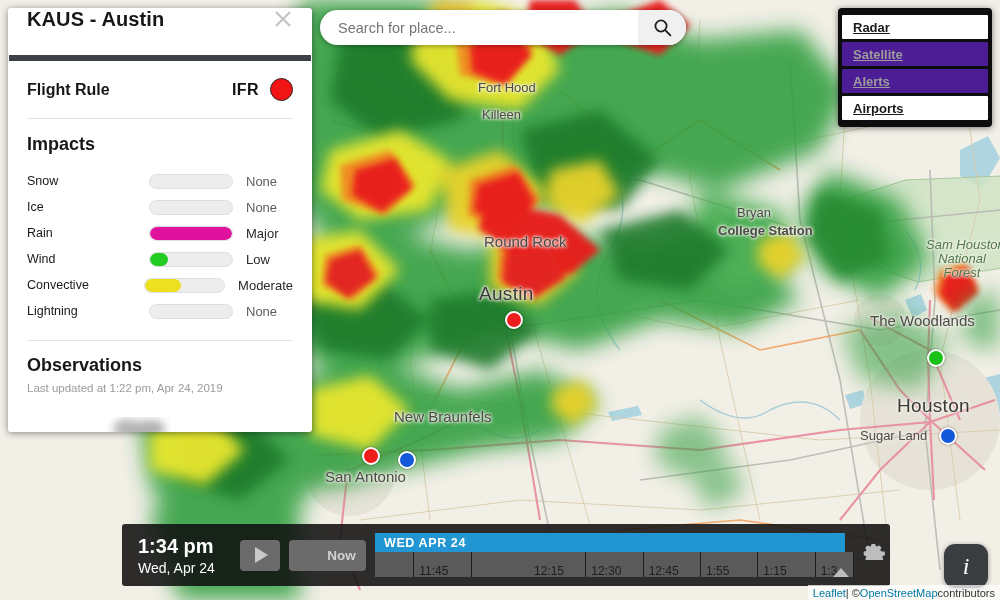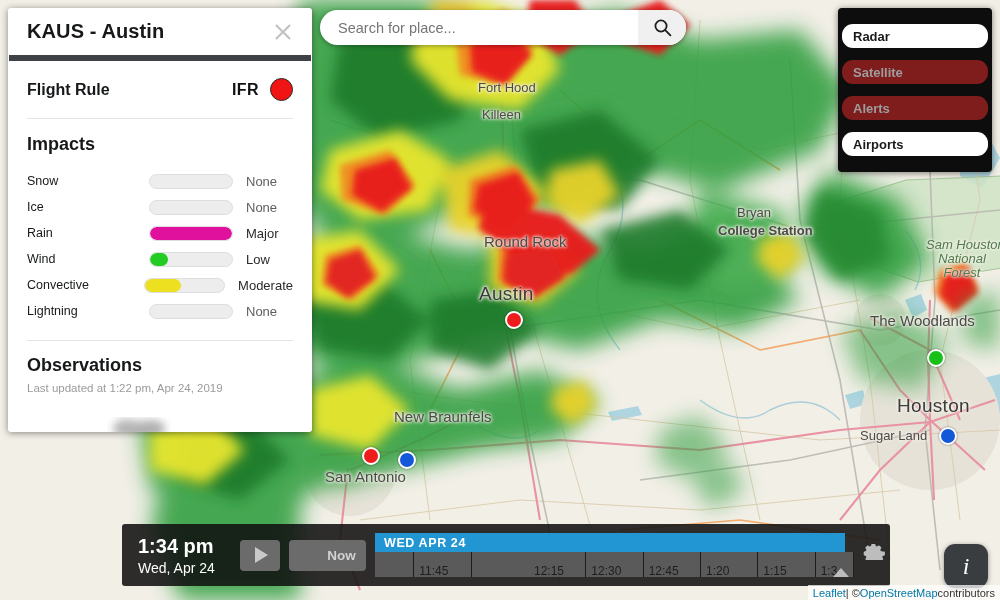--- a/index.html
+++ b/index.html
@@ -19,21 +19,21 @@
 
   .marker{position:absolute;width:14px;height:14px;border-radius:50%;
           border:2px solid #ffffff;box-shadow:0 0 2px rgba(0,0,0,.55);}
   .marker.red{background:#ef1c1c;}
   .marker.blue{background:#1358d8;}
   .marker.green{background:#18c018;}
 
   
   .panel{position:absolute;left:8px;top:8px;width:304px;height:424px;background:#fff;
          border-radius:3px;box-shadow:0 1px 7px rgba(0,0,0,.45);overflow:hidden;}
-  .panel-head{height:47px;display:flex;align-items:center;justify-content:space-between;
+  .panel-head{height:47px;display:flex;align-items:flex-start;justify-content:space-between;
               padding:0 18px 0 19px;box-sizing:border-box;}
   .panel-title{font-size:20px;font-weight:bold;color:#16181a;letter-spacing:.1px;}
   .close-x{width:22px;height:22px;position:relative;cursor:pointer;opacity:.85;}
   .close-x:before,.close-x:after{content:"";position:absolute;left:1px;top:10px;width:20px;height:2px;
               background:#b6b6b6;}
   .close-x:before{transform:rotate(45deg);}
   .close-x:after{transform:rotate(-45deg);}
   .head-rule{height:6px;background:#3e4247;margin:0 1px;}
 
   .panel-body{padding:0 19px;box-sizing:border-box;}
@@ -64,24 +64,24 @@
           border-radius:18px;box-shadow:0 1px 5px rgba(0,0,0,.35);display:flex;align-items:center;
           overflow:hidden;}
   .search-input{flex:1;border:0;outline:0;background:transparent;font-size:14.5px;color:#0c4a6e;
           padding:0 18px;font-family:"Liberation Sans",sans-serif;}
   .search-btn{width:48px;height:35px;background:#f0f0f0;display:flex;align-items:center;
           justify-content:center;cursor:pointer;}
 
   
   .layers{position:absolute;right:8px;top:8px;width:154px;background:#0d0d0d;border-radius:4px;
           padding:4px;box-sizing:border-box;box-shadow:0 1px 6px rgba(0,0,0,.5);}
-  .layer{height:24px;display:flex;align-items:center;padding-left:11px;border-radius:11px;
-         margin:12px 0;font-size:13px;cursor:pointer;}
+  .layer{height:24px;display:flex;align-items:center;padding-left:11px;border-radius:1px;
+         margin:3px 0;font-size:13px;cursor:pointer;text-decoration:underline;}
   .layer.on{background:#ffffff;color:#1a1a1a;font-weight:bold;}
-  .layer.off{background:#7f1d1d;color:#9d9d9d;font-weight:bold;}
+  .layer.off{background:#4c1d95;color:#9d9d9d;font-weight:bold;}
 
   
   .timebar{position:absolute;left:122px;top:524px;width:768px;height:62px;
            background:rgba(17,17,17,.88);border-radius:3px;display:flex;align-items:center;
            box-sizing:border-box;}
   .tb-clock{width:118px;padding-left:16px;box-sizing:border-box;color:#fff;}
   .tb-time{font-size:20px;font-weight:bold;line-height:22px;}
   .tb-date{font-size:14px;font-weight:normal;margin-top:3px;}
   .tb-btn{height:31px;background:#6b6b6b;border-radius:4px;display:flex;align-items:center;
           justify-content:center;cursor:pointer;margin-right:9px;}
@@ -404,21 +404,21 @@
 
     <div class="tl">
       <div class="tl-day">WED APR 24</div>
       <div class="tl-ticks">
         <div class="tick" style="width:41px;"></div>
         <div class="tick" style="width:60px;">11:45</div>
         <div class="tick" style="width:60px;margin-top:44px;">12:00</div>
         <div class="tick" style="width:60px;">12:15</div>
         <div class="tick" style="width:60px;">12:30</div>
         <div class="tick" style="width:60px;">12:45</div>
-        <div class="tick" style="width:60px;">1:20</div>
+        <div class="tick" style="width:60px;">1:55</div>
         <div class="tick" style="width:60px;">1:15</div>
         <div class="tick" style="width:40px;">1:3</div>
         <div class="playhead"></div>
       </div>
       <div class="tl-base"></div>
     </div>
 
     <div class="gear">
       <svg width="22" height="22" viewBox="0 0 22 22">
         <path fill="#bdbdbd" d="M11 7.3a3.7 3.7 0 100 7.4 3.7 3.7 0 000-7.4zm0 5.6a1.9 1.9 0 110-3.8 1.9 1.9 0 010 3.8z"></path>

